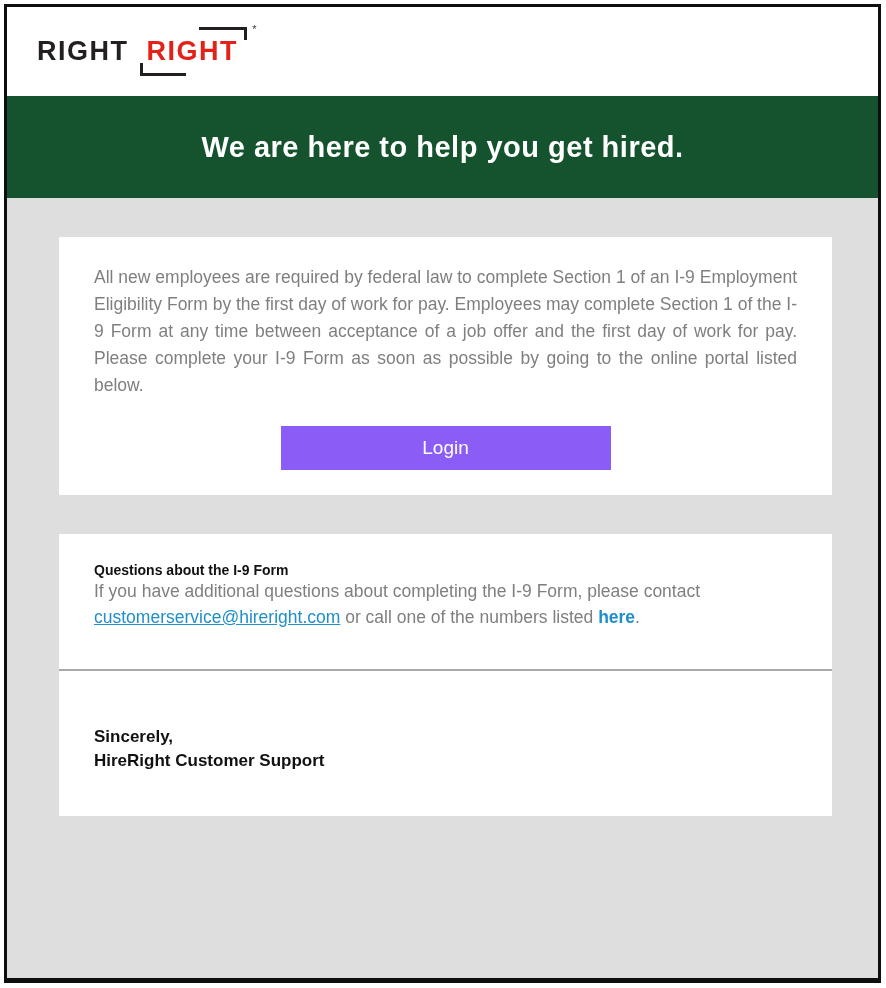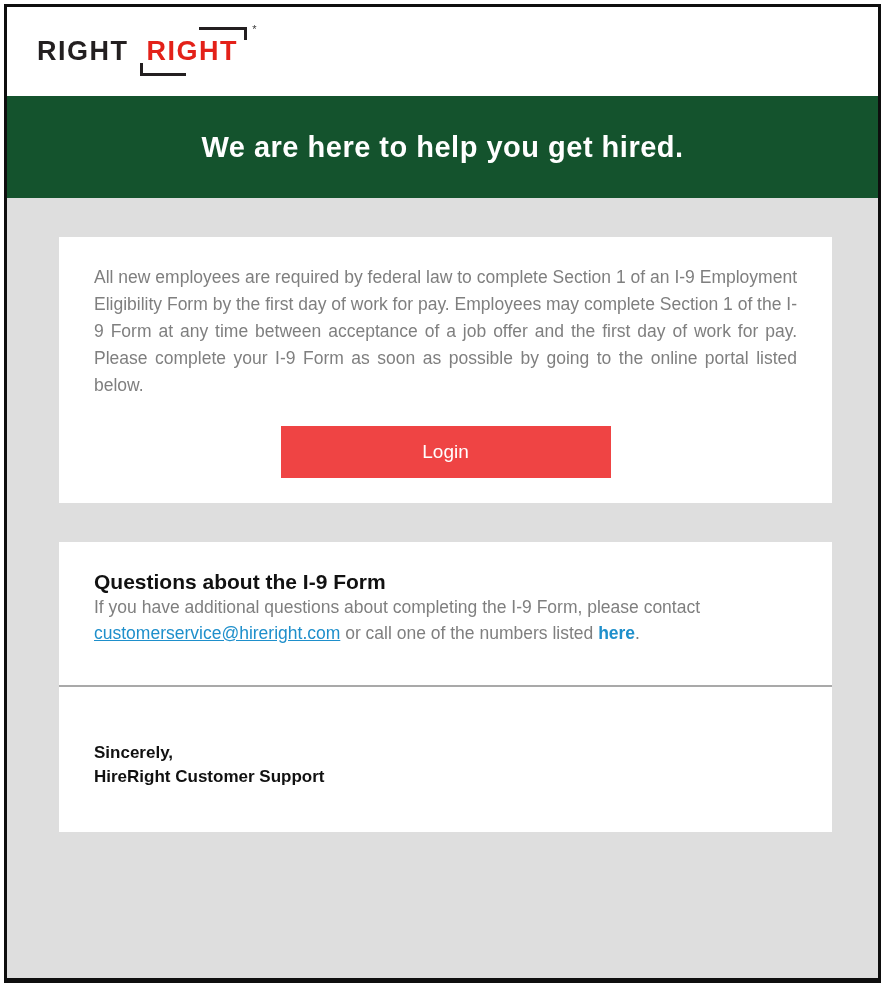--- a/index.html
+++ b/index.html
@@ -31,27 +31,27 @@
   .gray-body { flex: 1; background: #dedede; padding: 39px 46px 0 52px; }
 
   .card { background: #ffffff; }
   .card-1 { padding: 27px 35px 25px 35px; }
 
   .greeting { font-size: 17px; font-weight: bold; color: #1b1b1b; padding-top: 9px; }
   .para { font-size: 17.5px; line-height: 27px; color: #7f7f7f; text-align: justify; }
 
   .btn-row { text-align: center; margin-top: 27px; }
   .login-btn {
-    width: 330px; height: 52px; background: #ef4444; color: #ffffff;
+    width: 330px; height: 44px; background: #8b5cf6; color: #ffffff;
     border: none; font-size: 19px; font-family: "Liberation Sans", sans-serif; cursor: pointer;
   }
 
   .card-2 { margin-top: 39px; padding-top: 28px; }
   .pad-x { padding-left: 35px; padding-right: 35px; }
-  .heading-2 { font-size: 21px; font-weight: bold; color: #111111; }
+  .heading-2 { font-size: 14px; font-weight: bold; color: #111111; }
   .para-2 { font-size: 17.5px; line-height: 26px; color: #7f7f7f; text-align: left; }
   .para-2 a { color: #1e8fcb; text-decoration: underline; }
   .para-2 a.here-link { font-weight: bold; text-decoration: none; }
 
   .divider { border: none; border-top: 2px solid #a9a9a9; height: 0; margin-top: 39px; }
 
   .signature { padding: 54px 30px 43px 35px; font-size: 17px; font-weight: bold; color: #111111; line-height: 24px; }
 </style>
 </head>
 <body>

